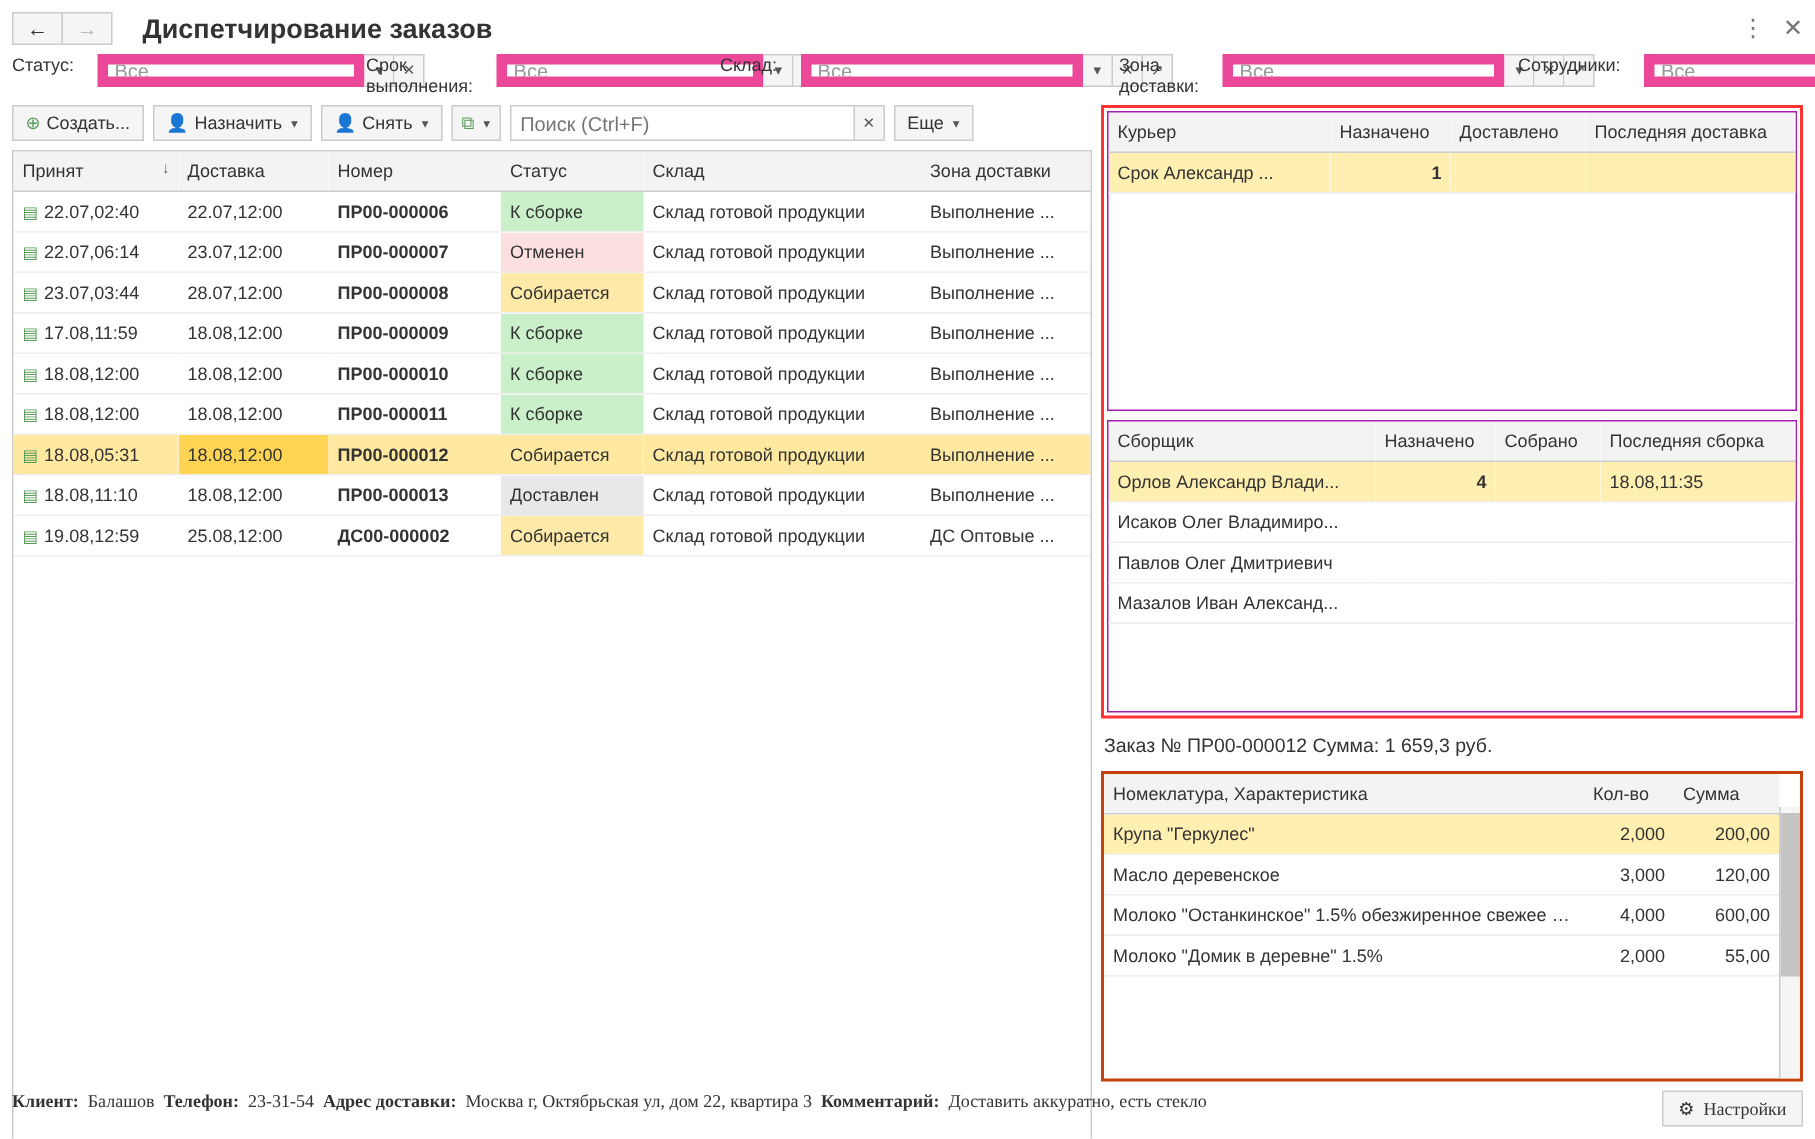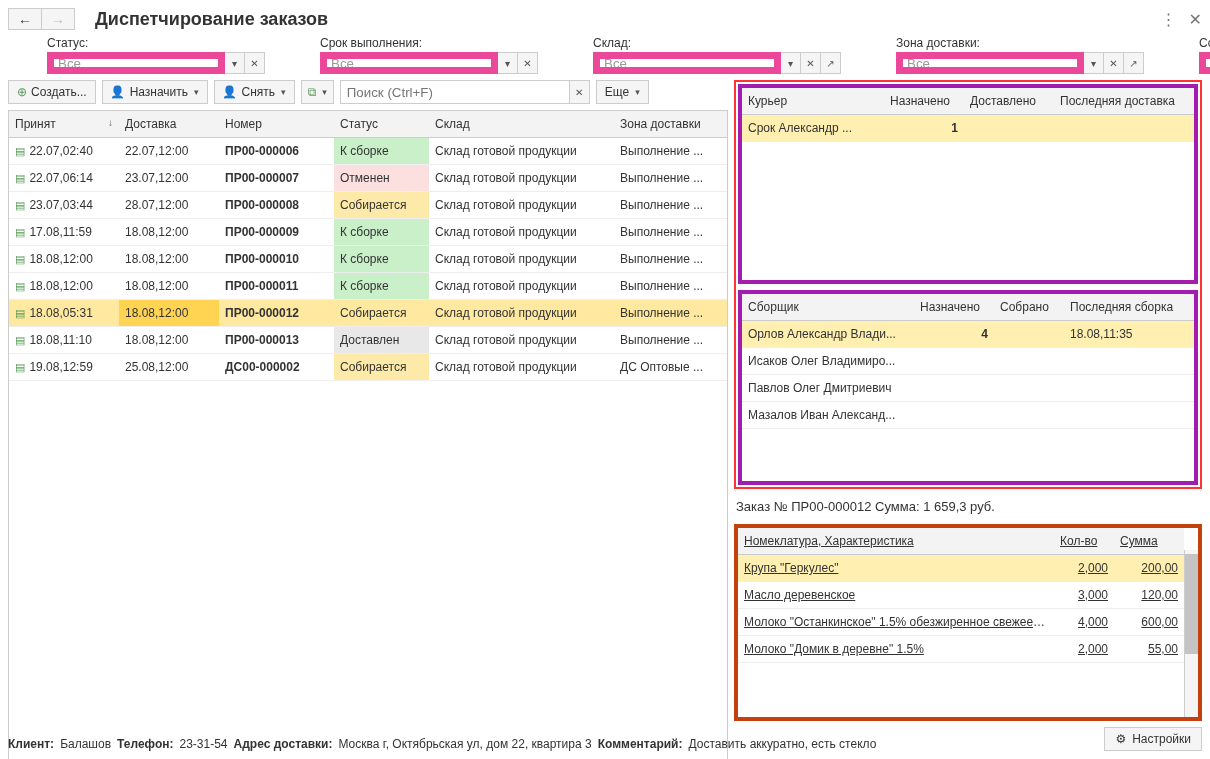--- a/index.html
+++ b/index.html
@@ -36,21 +36,21 @@
   }
   .nav-btn + .nav-btn { margin-left: -1px; }
   .page-title {
     font-size: 18px;
     font-weight: bold;
     margin-left: 20px;
     flex: 1;
   }
   .title-icon { color: #777; font-size: 16px; margin-left: 12px; cursor: pointer; }
   .filter-row { display: flex; gap: 16px; margin-bottom: 6px; }
-  .filter-block { display: flex; flex-direction: column; gap: 2px; margin-left: 39px; }
+  .filter-block { display: flex; flex-direction: row; gap: 16px; }
   .filter-label { color: #333; }
   .filter-ctrl { display: flex; }
   .filter-input {
     border: 7px solid #ec4899;
     height: 22px;
     padding: 0 4px;
     color: #999;
     background: #fff;
   }
   .filter-btn {
@@ -113,32 +113,33 @@
   }
   .grid td.num-col { font-weight: bold; }
   .grid td.status-cell.green { background: #c9f0c9; }
   .grid td.status-cell.red { background: #fce0e0; }
   .grid td.status-cell.yellow { background: #fde9a8; }
   .grid td.status-cell.grey { background: #e8e8e8; }
   .grid tr.sel-row td { background: #ffe9a0 !important; }
   .grid tr.sel-row td.deliv-sel { background: #ffd452 !important; }
   .row-icon { color: #5a9c5a; margin-right: 4px; font-size: 11px;}
   .red-box { border: 2px solid #f33; padding: 2px; }
-  .side-table-wrap { border: 4px solid #a21caf; background:#fff; }
+  .side-table-wrap { border: 1px solid #a21caf; background:#fff; }
   .side-table-wrap.courier { height: 200px; }
   .side-table-wrap.picker { height: 195px; }
   .grid .hl-row td { background: #ffefb0; }
   .grid td.right { text-align: right; }
   .order-summary { font-size: 13px; padding: 4px 2px; }
-  .items-wrap { border:4px solid #c2410c; flex:1; overflow:hidden; position:relative;text-decoration:underline;}
+  .items-wrap { border:2px solid #c2410c; flex:1; overflow:hidden; position:relative;}
   .items-wrap .vscroll { position:absolute; right:0; top:22px; bottom:0; width:14px; background:#f5f5f5; border-left:1px solid #ccc;}
   .items-wrap .vscroll .vthumb { background:#c4c4c4; width:100%; height:60%; margin-top:4px;}
   .footer-row {
-    display:flex; align-items:flex-end; gap:6px; margin-top:6px;
+    display:flex; align-items:flex-start; gap:6px; margin-top:6px;
     font-size: 12px;
+    font-family: Liberation Serif, serif;
   }
   .footer-row .lbl { font-weight: bold; }
   .settings-btn {
     margin-left:auto;
     border:1px solid #ccc; background:#f5f5f5;
     height:24px; padding:0 10px; display:inline-flex; align-items:center; gap:6px; cursor:pointer;
   }
   .sort-arrow { font-size: 10px; color:#666; float:right;}
 </style>
 </head>

